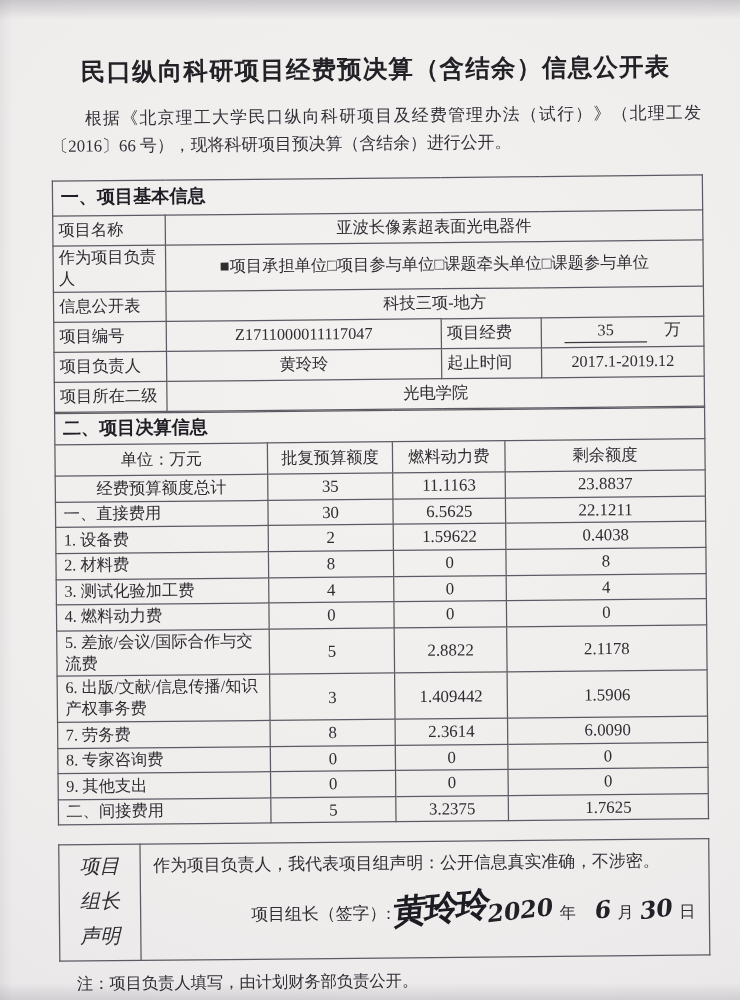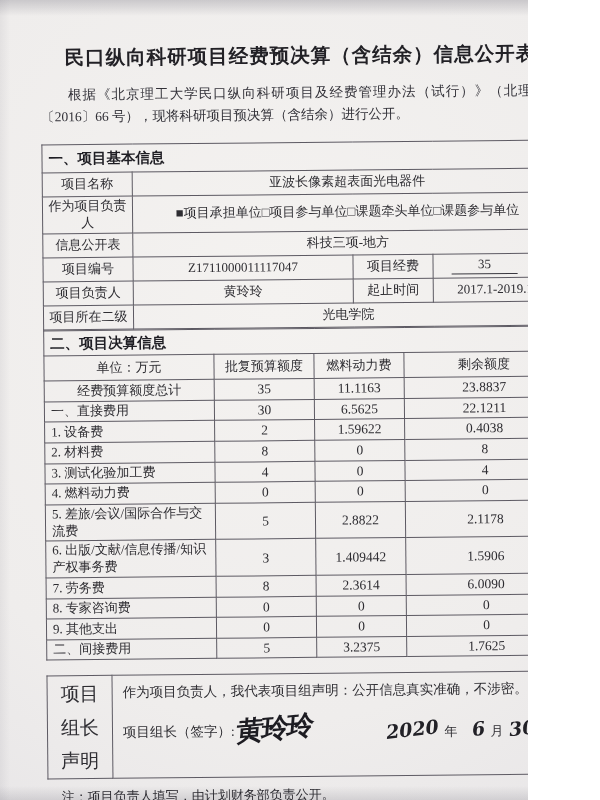--- a/index.html
+++ b/index.html
@@ -1,18 +1,18 @@
 <!DOCTYPE html>
 <html><head>
 <meta charset="utf-8">
 <style>
   html,body{margin:0;padding:0;}
   body{width:600px;height:800px;overflow:hidden;
        font-family:"Liberation Serif","DejaVu Serif",serif;color:#2e2d32;}
-  .photo{position:relative;width:528px;height:800px;overflow:hidden;
+  .photo{position:relative;width:592px;height:800px;overflow:hidden;
     background:
       linear-gradient(180deg, rgba(116,114,126,0.30) 0px, rgba(116,114,126,0.0) 16px),
       linear-gradient(0deg, rgba(120,118,130,0.22) 0px, rgba(120,118,130,0.0) 14px),
       linear-gradient(90deg, rgba(120,118,130,0.10) 0px, rgba(120,118,130,0.0) 10px),
       radial-gradient(130% 95% at 52% 38%, #f4f2f0 0%, #efedec 55%, #e6e4e6 88%, #dedce0 100%);
   }
   .content{position:absolute;left:40px;top:0;width:520px;
     transform:rotate(-0.55deg);transform-origin:50% 0;}
   .doc-title{margin-top:42px;text-align:center;font-family:"Liberation Sans","DejaVu Sans",sans-serif;
     font-weight:bold;font-size:19.5px;letter-spacing:1px;color:#222126;}
@@ -20,34 +20,34 @@
     text-align:justify;color:#323138;}
   table{border-collapse:collapse;width:520px;table-layout:fixed;}
   td{border:1px solid #5d5a63;font-size:13px;padding:1px 4px;vertical-align:middle;
      overflow:hidden;line-height:1.3;}
   .t1{margin-top:16px;}
   .t2{margin-top:0;border-top:none;}
   .sec td{font-family:"Liberation Sans","DejaVu Sans",sans-serif;font-weight:bold;
     font-size:14.5px;color:#1f1e24;padding:3px 6px;height:17px;}
   .center{text-align:center;}
   .left{text-align:left;padding-left:6px;}
-  .lab{text-align:center;}
+  .lab{}
   .t1 td{height:21px;}
   .num{text-align:center;font-size:13.5px;}
   .uline{display:inline-block;min-width:58px;text-align:center;
     border-bottom:1px solid #3a3940;padding:0 4px;}
   .unit{margin-left:14px;}
   .item2l{height:32px;}
   .decl{margin-top:15px;}
   .decl td{height:82px;}
-  .vlabel{text-align:center;font-size:19px;line-height:1.75;}
+  .vlabel{text-align:center;font-size:16px;line-height:1.75;font-style:italic;}
   .decl-body{vertical-align:top;padding:6px 8px 4px 10px;}
   .stmt{font-size:13.5px;margin:2px 0 0 0;}
   .signrow{display:flex;align-items:center;margin-top:16px;}
-  .signlab{font-size:13.5px;white-space:nowrap;}
+  .signlab{margin-left:78px;font-size:13.5px;white-space:nowrap;}
   .signature{font-family:"DejaVu Serif",serif;font-weight:bold;font-size:27px;
     color:#1d1c22;transform:skewX(-10deg) rotate(-5deg);letter-spacing:-2px;
     margin:-6px 0 0 2px;white-space:nowrap;}
   .dategrp{margin-left:auto;display:flex;align-items:baseline;gap:5px;
     padding-right:6px;white-space:nowrap;}
   .hand{font-family:"DejaVu Serif",serif;font-style:italic;font-weight:bold;
     font-size:19px;transform:rotate(-6deg);display:inline-block;color:#222127;}
   .dlabel{font-size:13px;}
   .note{margin-top:9px;padding-left:14px;font-size:13px;color:#2e2d33;}
 </style>

